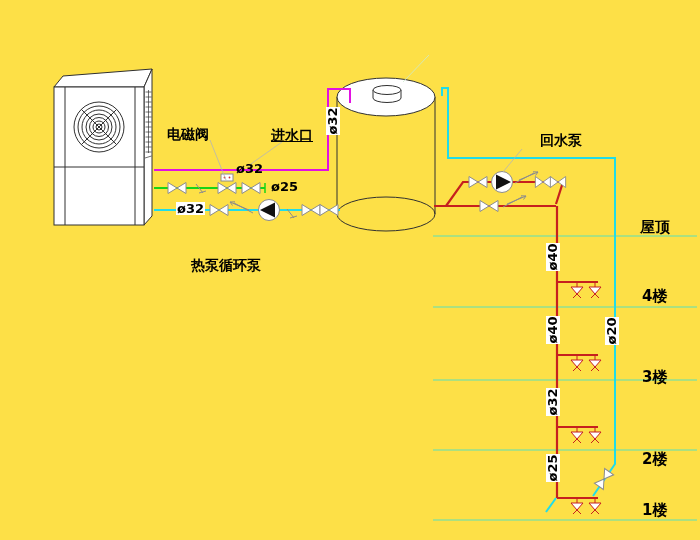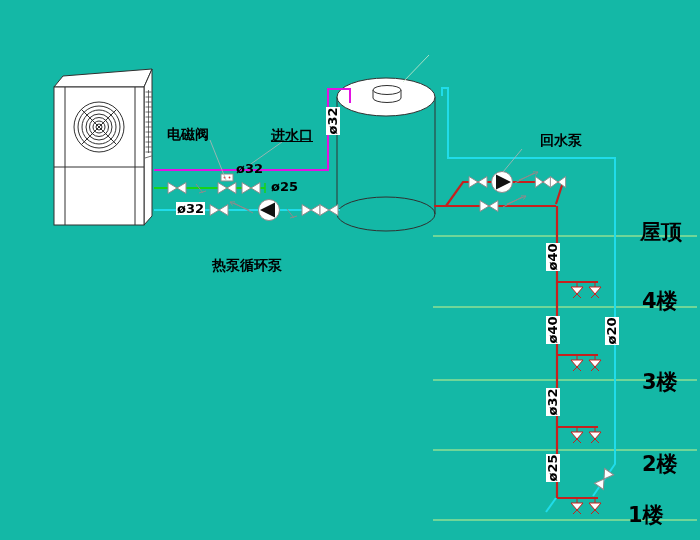--- a/index.html
+++ b/index.html
@@ -1,23 +1,23 @@
 <!DOCTYPE html>
 <html style="--inlet-pipe: #e211e2; --makeup-pipe: #17d417; --loop-pipe: #20dcea; --hot-water-pipe: #c6201e; --floor-line: #8fe093; --valve-outline: #8c8c8c; --drawing-outline: #303030; --leader-line: #b5b5b5;"><head>
 <meta charset="utf-8">
 <style>
   html,body{margin:0;padding:0;background:#fff;}
   .canvas{
-    position:relative;width:700px;height:540px;background:#14b8a6;
+    position:relative;width:700px;height:540px;background:#fde047;
     font-family:"DejaVu Sans",sans-serif;overflow:hidden;
   }
   .canvas svg{position:absolute;left:0;top:0;}
   .lbl{position:absolute;color:#000;font-weight:bold;white-space:nowrap;}
   .cn{font-size:14px;}
-  .cnfloor{font-size:21px;}
+  .cnfloor{font-size:15px;}
   .dn{font-size:13px;line-height:13px;}
   .bg{background:#fff;padding:0 1px;}
   .rot{
     position:absolute;width:28px;height:14px;line-height:14px;
     margin-left:-14px;margin-top:-7px;
     transform:rotate(-90deg);text-align:center;background:#fff;
     font-size:13px;font-weight:bold;color:#000;white-space:nowrap;
   }
 </style>
 </head>
@@ -163,27 +163,27 @@
     <path d="M210,140 L226,180"></path>
     <path d="M282,142 L248,166"></path>
     <path d="M522,149 L503,172"></path>
     <path d="M403,82 L429,55" stroke="#cde9cd"></path>
   </g>
 </svg>
 
 <div class="lbl cn" style="left:167px;top:126px;">电磁阀</div>
 <div class="lbl cn" style="left:271px;top:127px;text-decoration:underline;">进水口</div>
 <div class="lbl cn" style="left:520px;top:132px;margin-left:20px;">回水泵</div>
-<div class="lbl cn" style="left:191px;top:257px;margin-left:21px;">热泵循环泵</div>
+<div class="lbl cn" style="left:191px;top:257px;">热泵循环泵</div>
 
 <div class="lbl cnfloor" style="left:640px;top:218px;">屋顶</div>
 <div class="lbl cnfloor" style="left:642px;top:287px;">4楼</div>
 <div class="lbl cnfloor" style="left:642px;top:368px;">3楼</div>
 <div class="lbl cnfloor" style="left:642px;top:450px;">2楼</div>
-<div class="lbl cnfloor" style="left:628px;top:501px;">1楼</div>
+<div class="lbl cnfloor" style="left:642px;top:501px;">1楼</div>
 
 <div class="lbl dn bg" style="left:176px;top:202px;">ø32</div>
 <div class="lbl dn" style="left:236px;top:162px;">ø32</div>
 <div class="lbl dn" style="left:271px;top:180px;">ø25</div>
 
 <div class="rot" style="left:333px;top:121px;">ø32</div>
 <div class="rot" style="left:553px;top:257px;">ø40</div>
 <div class="rot" style="left:553px;top:330px;">ø40</div>
 <div class="rot" style="left:553px;top:402px;">ø32</div>
 <div class="rot" style="left:553px;top:468px;">ø25</div>

